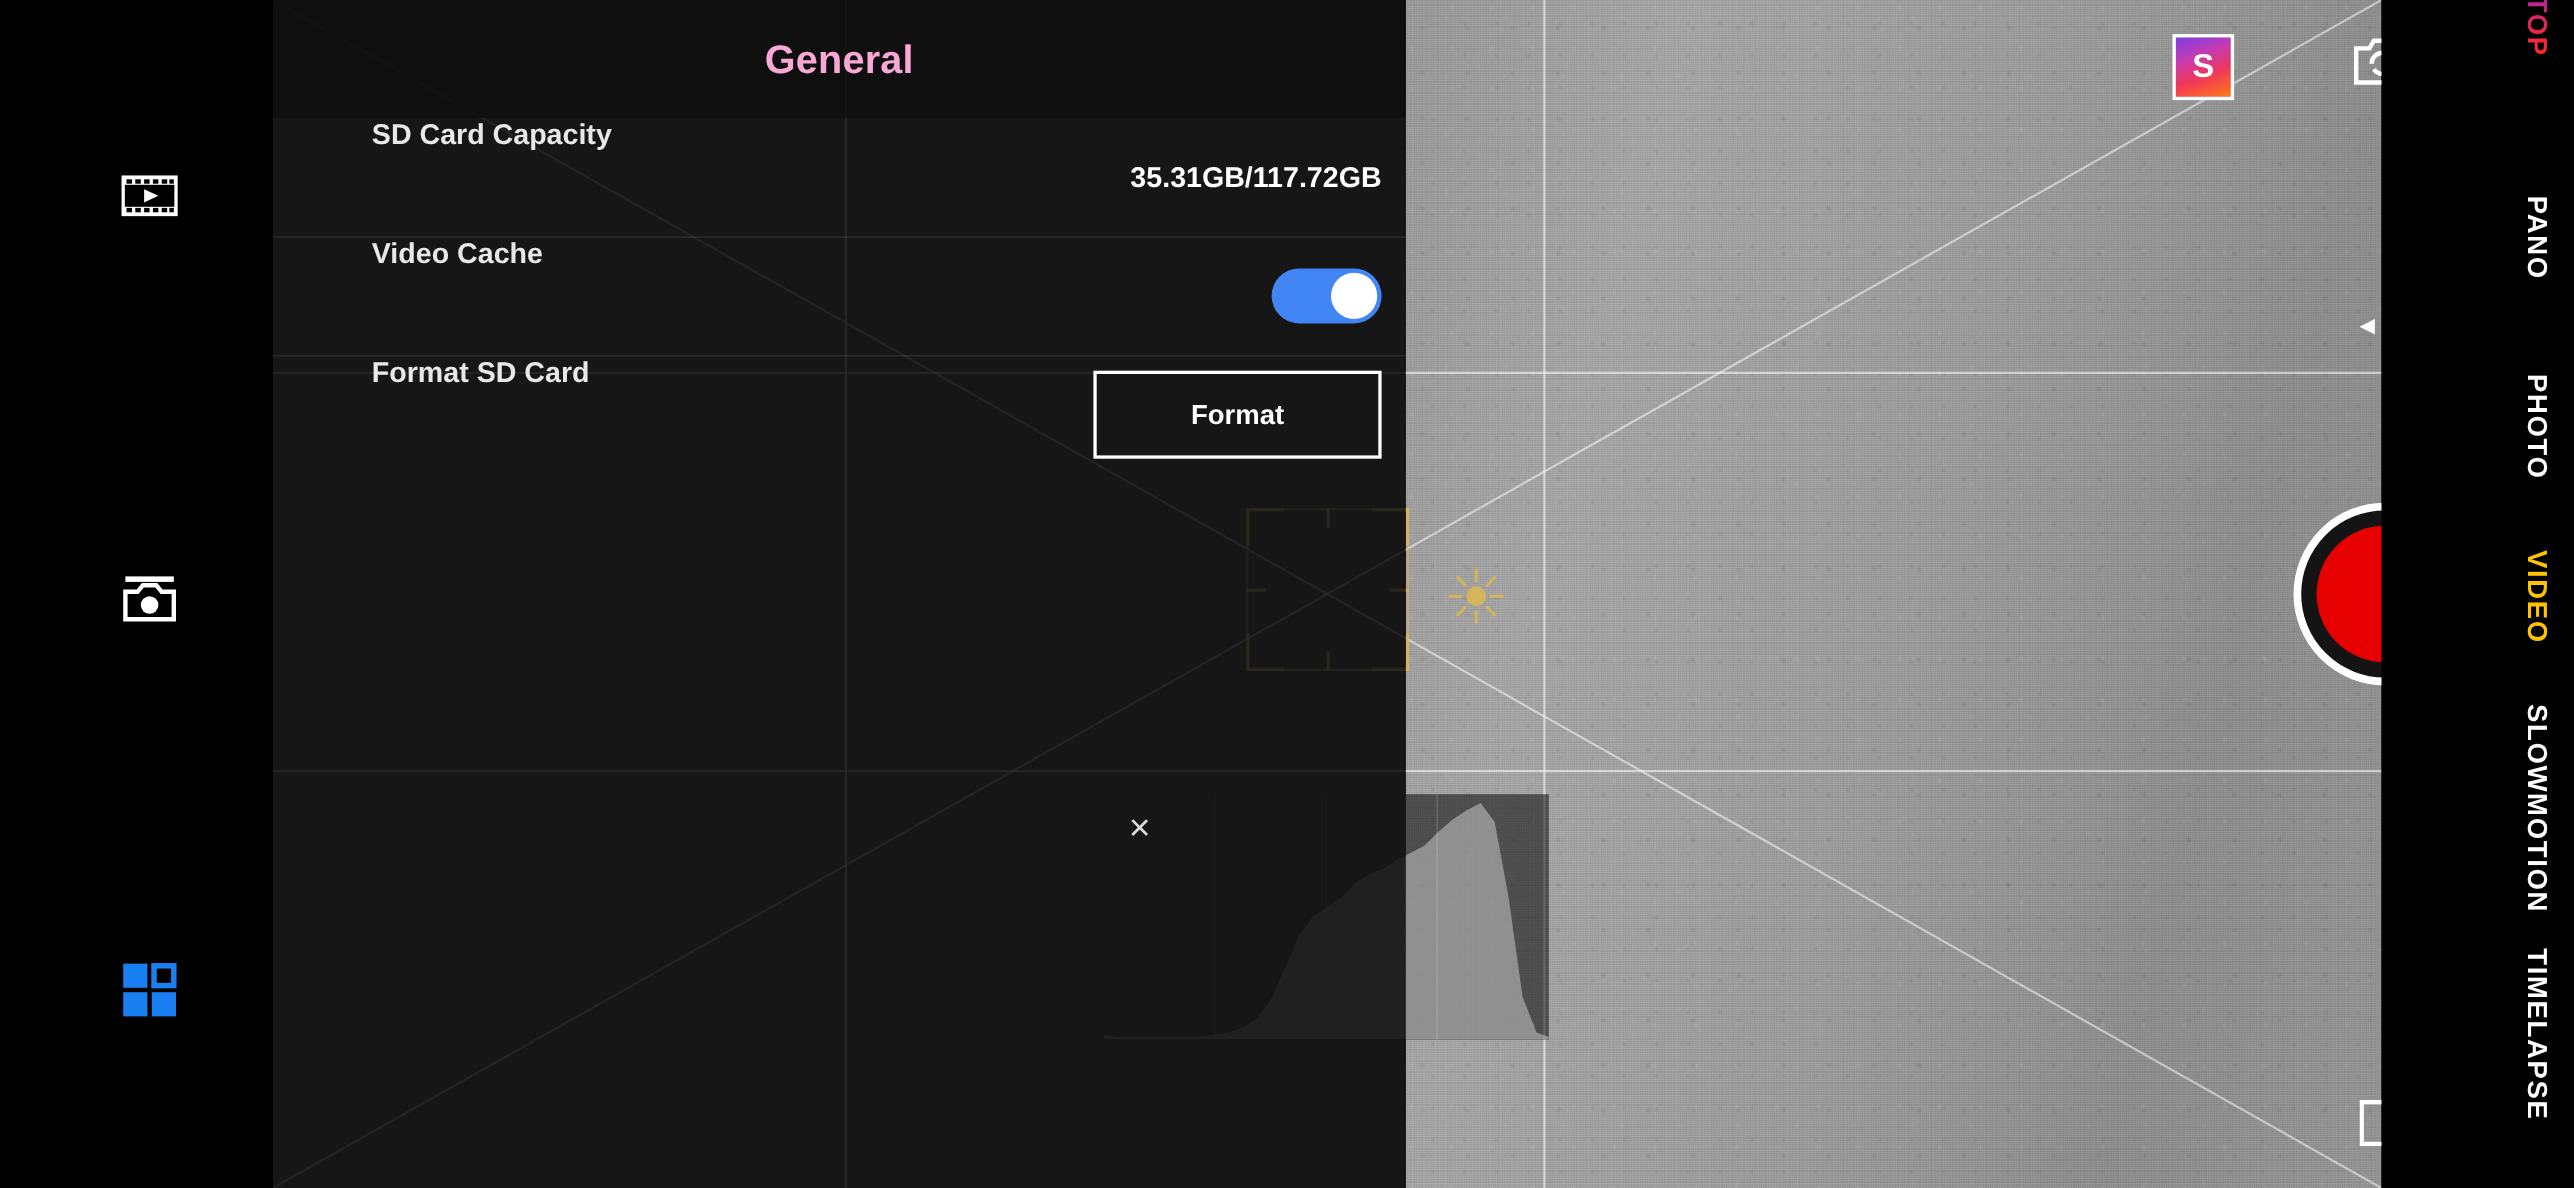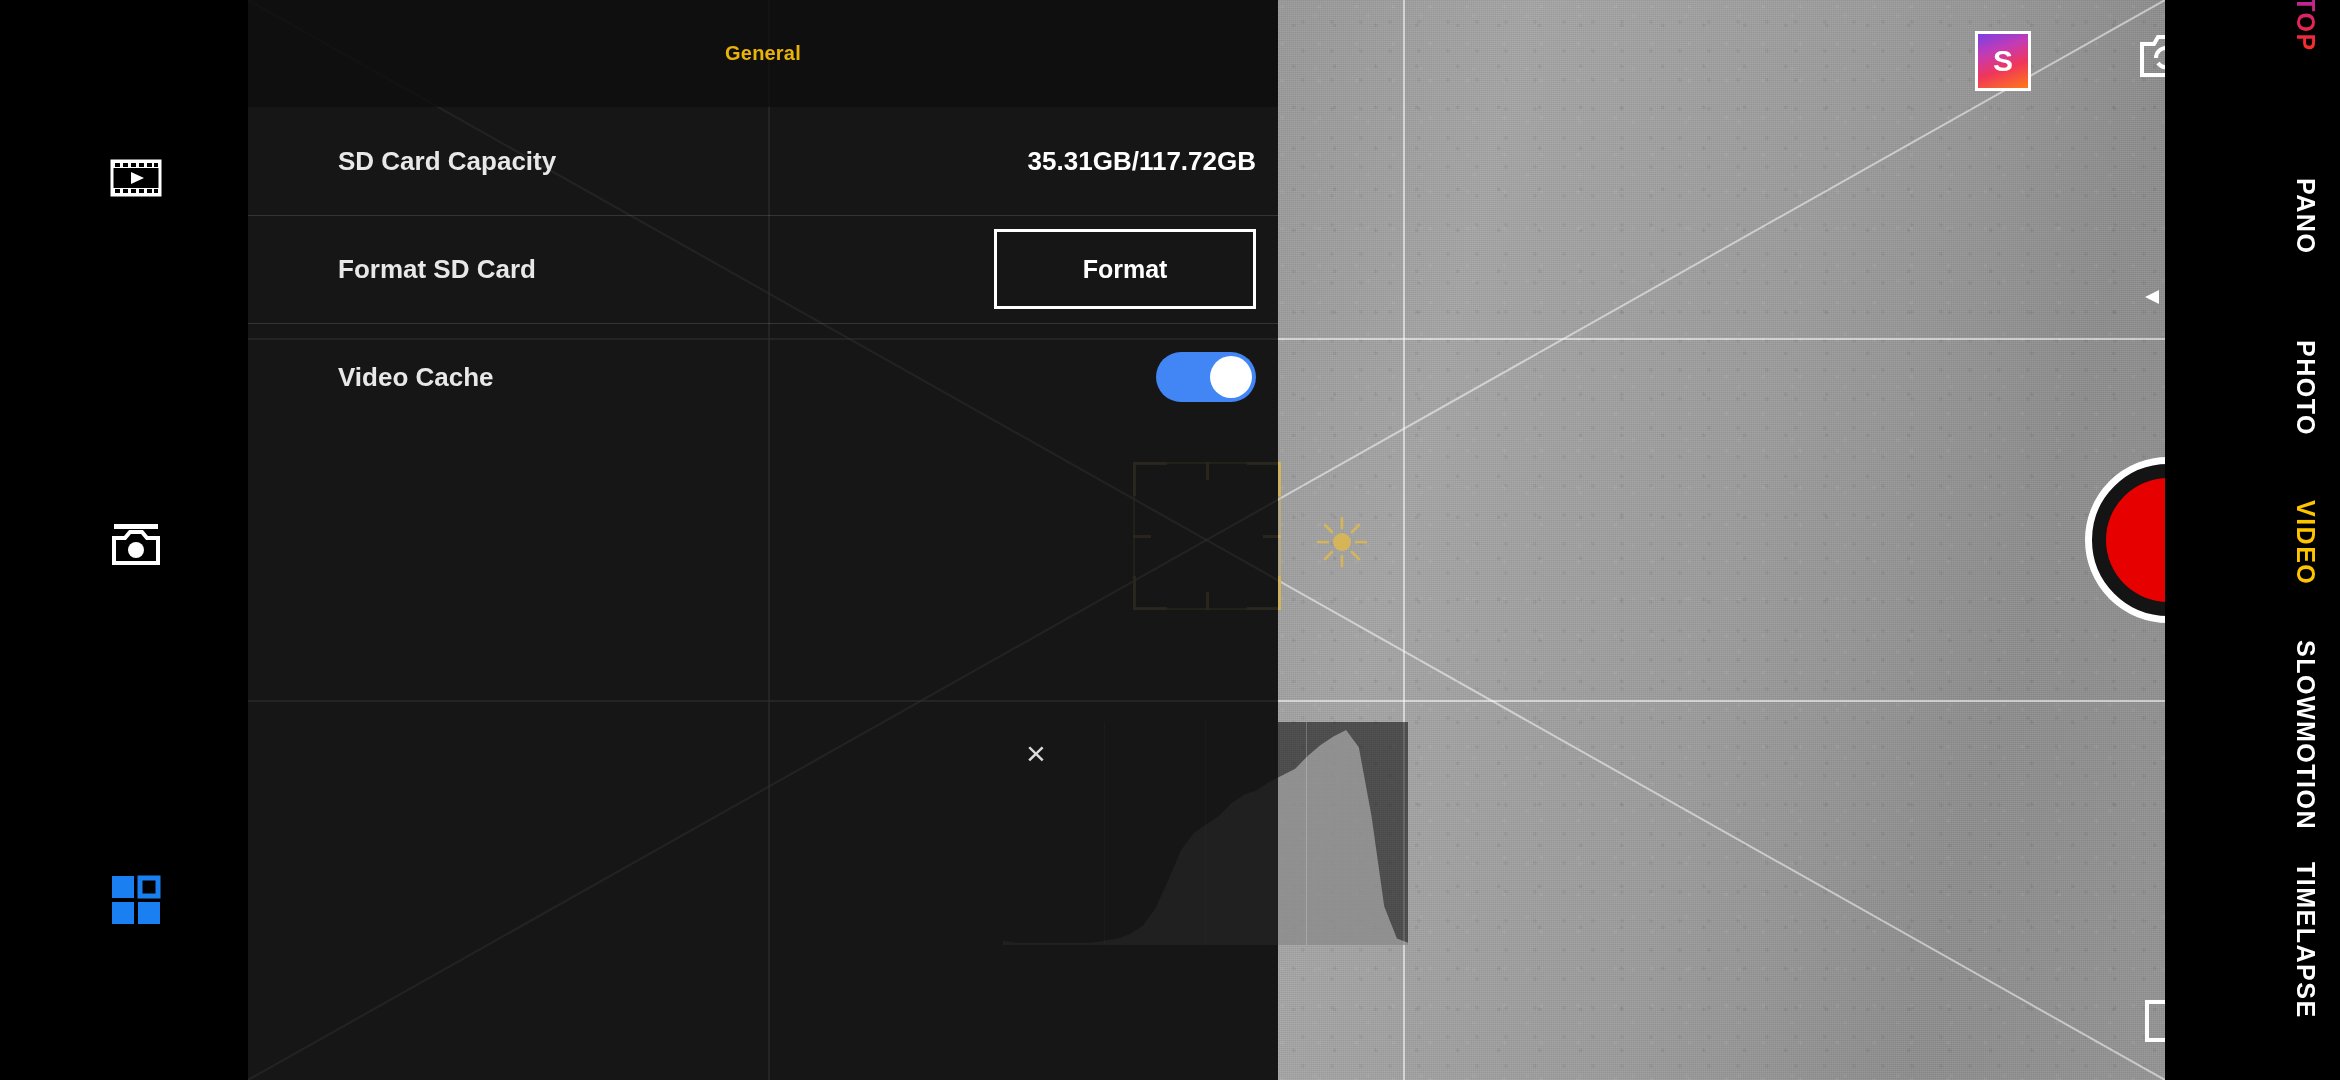--- a/index.html
+++ b/index.html
@@ -72,31 +72,30 @@
     background: rgba(24,24,24,.90);
   }
   .panel-header {
     height: 107px;
     display: flex;
     align-items: center;
     justify-content: center;
     background: rgba(12,12,12,.72);
   }
   .panel-title {
-    color: #eab308;
-    font-size: 20px;
+    color: #f9a8d4;
+    font-size: 36px;
     font-weight: bold;
     letter-spacing: .2px;
   }
   .panel-body { position: relative; }
   .row {
     position: relative;
     height: 108px;
     display: flex;
-    align-items: center;
     padding: 0 22px 0 90px;
     box-sizing: border-box;
   }
   .row + .row::before {
     content: "";
     position: absolute;
     left: 0; right: 0; top: 0;
     height: 1px;
     background: rgba(255,255,255,.13);
   }
@@ -364,32 +363,32 @@
     <div class="panel-body">
 
       <div class="row">
         <div class="row-label">SD Card Capacity</div>
         <div class="row-right">
           <div class="row-value">35.31GB/117.72GB</div>
         </div>
       </div>
 
       <div class="row">
-        <div class="row-label">Format SD Card</div>
-        <div class="row-right">
-          <div class="format-btn">Format</div>
-        </div>
-      </div>
-
-      <div class="row">
         <div class="row-label">Video Cache</div>
         <div class="row-right">
           <div class="toggle">
             <div class="knob"></div>
           </div>
+        </div>
+      </div>
+
+      <div class="row">
+        <div class="row-label">Format SD Card</div>
+        <div class="row-right">
+          <div class="format-btn">Format</div>
         </div>
       </div>
 
 
     </div>
   </div>
 
   <div class="left-rail">
     <div class="rail-icon film">
       <svg viewBox="0 0 52 52" width="52" height="52">

